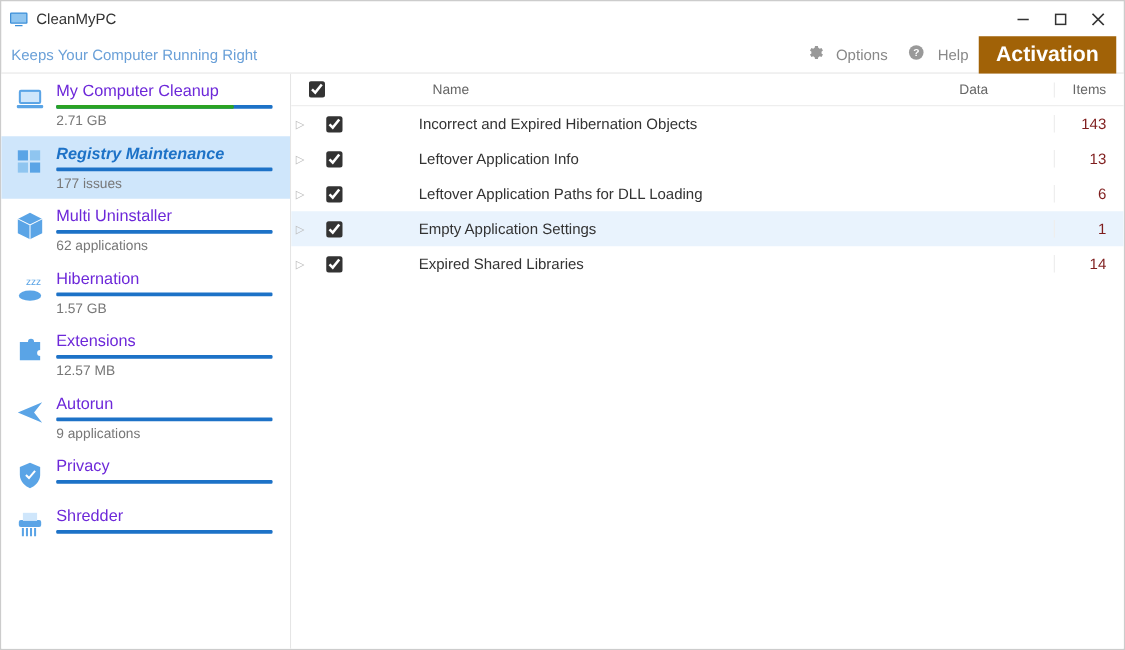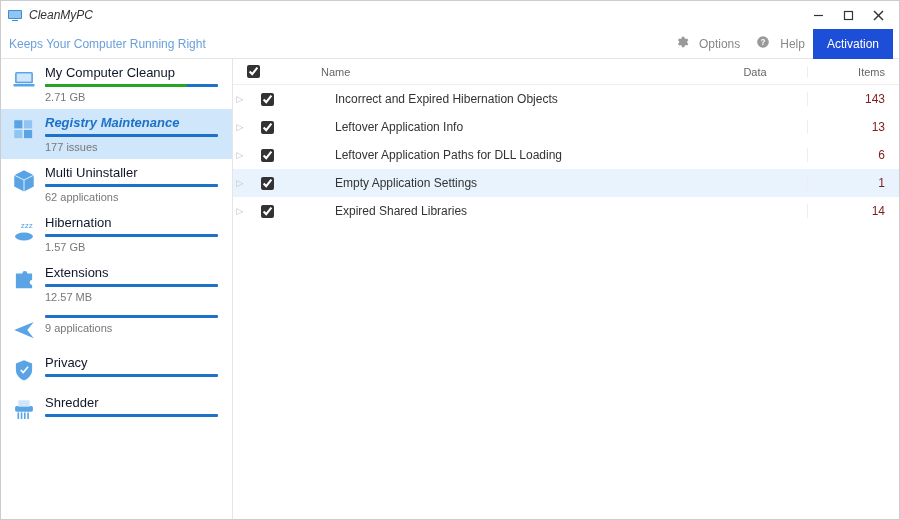--- a/index.html
+++ b/index.html
@@ -1,57 +1,57 @@
 <!DOCTYPE html>
 <html><head>
 <meta charset="utf-8">
 <style>
 * { box-sizing: border-box; margin: 0; padding: 0; font-family: "Segoe UI", Arial, sans-serif; }
 body { width: 900px; height: 520px; background: #fff; overflow: hidden; font-size: 12px; color: #333; border: 1px solid #ccc; }
 
 
-.titlebar { height: 28px; display: flex; align-items: center; padding: 0 6px; font-style: italic; }
+.titlebar { height: 28px; display: flex; align-items: center; padding: 0 6px; }
 .titlebar .app-icon { width: 16px; height: 16px; margin-right: 6px; }
 .titlebar .title { font-size: 12px; color: #333; }
 .titlebar .spacer { flex: 1; }
 .winbtn { width: 30px; height: 24px; display: flex; align-items: center; justify-content: center; cursor: pointer; }
 .winbtn svg { stroke: #333; }
 
 
 .headerrow { height: 30px; display: flex; align-items: center; padding: 0 6px; border-bottom: 1px solid #e5e5e5; text-align: right; }
 .tagline { color: #6aa0d8; font-size: 12px; margin-left: 2px; }
 .headerrow .spacer { flex: 1; }
 .hdrbtn { display: flex; align-items: center; gap: 10px; padding: 0 8px; height: 30px; cursor: pointer; color: #888; font-size: 12px; }
-.activation { background: #1d4ed8; color: #fff; font-weight: 400; padding: 0 14px; height: 30px; display: flex; align-items: center; cursor: pointer; font-size: 12px; }
+.activation { background: #a16207; color: #fff; font-weight: 700; padding: 0 14px; height: 30px; display: flex; align-items: center; cursor: pointer; font-size: 17px; }
 
 
 .main { display: flex; height: calc(520px - 28px - 30px - 2px); }
 
 
 .sidebar { width: 232px; background: #fff; border-right: 1px solid #e5e5e5; padding-top: 0; }
 .side-item { padding: 6px 10px 6px 10px; display: flex; gap: 8px; cursor: pointer; }
 .side-item.active { background: #cfe6fb; }
 .side-icon { width: 26px; height: 26px; flex-shrink: 0; margin-top: 2px; }
 .side-text { flex: 1; padding-right: 4px; }
-.side-title { font-size: 13px; color: #0f172a; margin-bottom: 4px; }
+.side-title { font-size: 13px; color: #6d28d9; margin-bottom: 4px; }
 .side-item.active .side-title { color: #1d72c7; font-weight: 600; font-style: italic; }
 .side-bar { height: 3px; background: #1d72c7; border-radius: 1px; margin-bottom: 4px; position: relative; }
 .side-bar.green::after { content:""; position:absolute; left:0; top:0; bottom:0; width:82%; background:#2aa323; border-radius:1px;}
 .side-sub { font-size: 11px; color: #777; }
 
 
 .content { flex: 1; background: #fff; }
 
 
-.list-header { display: flex; align-items: center; height: 26px; border-bottom: 1px solid #eee; font-size: 11px; color: #666; }
+.list-header { display: flex; align-items: center; height: 26px; border-bottom: 1px solid #eee; font-size: 11px; color: #666; gap: 25px; }
 .col-check { width: 40px; display: flex; justify-content: center; }
 .col-expand { width: 14px; }
 .col-name { flex: 1; padding-left: 48px; }
 .col-data { width: 70px; text-align: center; padding-right: 8px; }
-.col-items { width: 92px; text-align: right; padding-right: 14px; border-left: 1px solid #eee; margin-left: 13px; }
+.col-items { width: 56px; text-align: right; padding-right: 14px; border-left: 1px solid #eee; }
 
 
 .row { display: flex; align-items: center; height: 28px; font-size: 12px; color: #333; }
 .row.hover { background: #e9f3fd; }
 .row .col-expand { color: #bbb; font-size: 9px; text-align: center; cursor: pointer; }
 .row .col-check input { cursor: pointer; }
 .row .col-name { padding-left: 48px; }
 .row .col-items { color: #7f1d1d; }
 
 
@@ -167,20 +167,21 @@
           <div class="side-title">Extensions</div>
           <div class="side-bar "></div>
           <div class="side-sub">12.57 MB</div>
         </div>
       </div>
       <div class="side-item">
         <div class="side-icon"><svg viewBox="0 0 32 32">
             <path d="M4 16 L28 6 L20 16 L28 26 Z" fill="#5aa4e6"></path>
           </svg></div>
         <div class="side-text">
+          <div class="side-title">Autorun</div>
           <div class="side-bar "></div>
           <div class="side-sub">9 applications</div>
         </div>
       </div>
       <div class="side-item">
         <div class="side-icon"><svg viewBox="0 0 32 32">
             <path d="M16 4 L26 8 V16 C26 22 21 27 16 29 C11 27 6 22 6 16 V8 Z" fill="#5aa4e6"></path>
             <path d="M12 16 l3 3 l6 -7" stroke="#fff" stroke-width="2" fill="none"></path>
           </svg></div>
         <div class="side-text">

